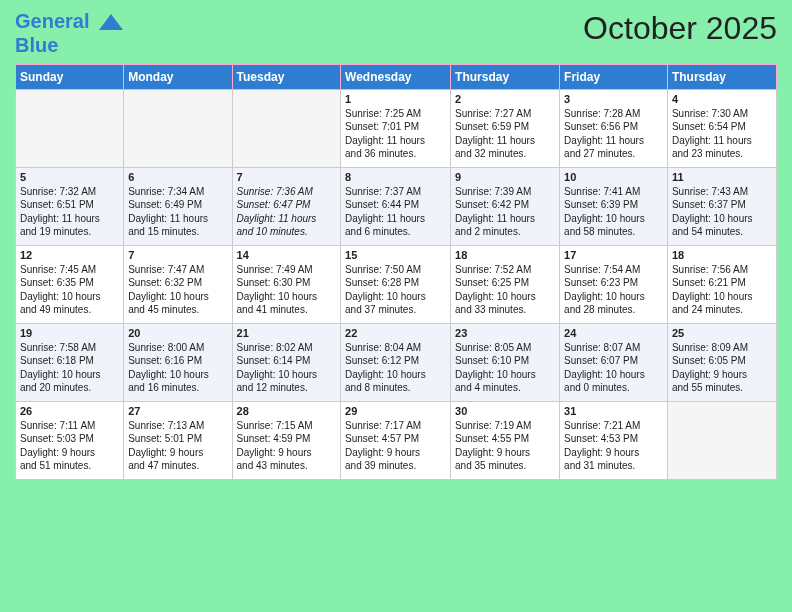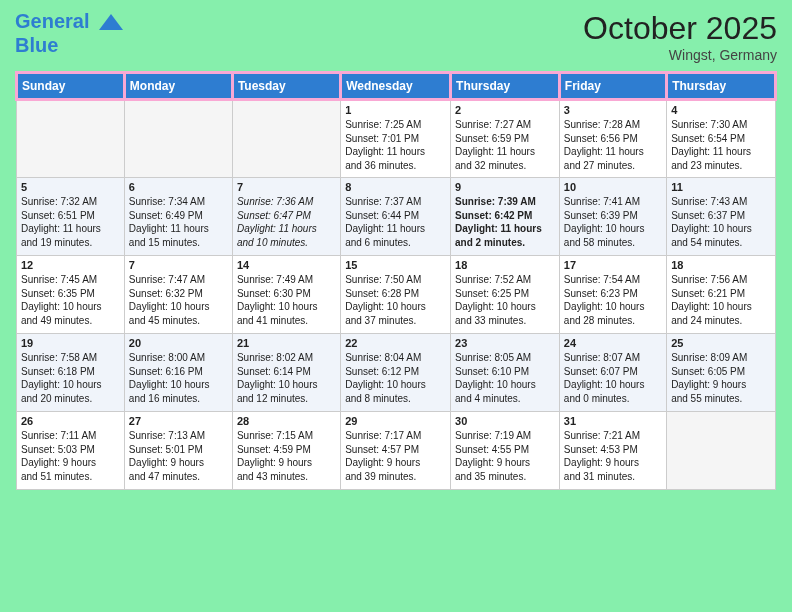--- a/index.html
+++ b/index.html
@@ -43,21 +43,21 @@
       border-collapse: collapse;
       border: 1px solid #ccc;
     }
     .calendar th {
       background: #2e7dd1;
       color: #fff;
       font-size: 12px;
       font-weight: bold;
       padding: 5px 4px;
       text-align: left;
-      border: 3px solid #f9a8d4;
+      border: 1px solid #f9a8d4;
     }
     .calendar td {
       width: 113px;
       height: 78px;
       vertical-align: top;
       padding: 3px 4px;
       border: 1px solid #ccc;
       font-size: 10px;
       color: #222;
       background: #fff;
@@ -95,21 +95,20 @@
             <svg width="28" height="22" viewBox="0 0 28 22" style="display:inline-block;vertical-align:middle;margin:0 2px;">
               <polygon points="14,2 26,18 2,18" fill="#2e7dd1"></polygon>
             </svg>
           </div>
         </div>
         <div style="font-size:20px;font-weight:bold;color:#2e7dd1;line-height:1.1;">Blue</div>
       </div>
     </div>
     <div class="title-block">
       <div class="month-title">October 2025</div>
-      <div class="location">Wingst, Germany</div>
     </div>
   </div>
 
   <table class="calendar">
     <thead>
       <tr>
       <th>Sunday</th>
           <th>Monday</th>
           <th>Tuesday</th>
           <th>Wednesday</th>
@@ -176,21 +175,21 @@
           </td>
           <td>
             <div class="day-num">8</div>
             <div class="day-info" style="white-space: pre-line;">Sunrise: 7:37 AM
 Sunset: 6:44 PM
 Daylight: 11 hours
 and 6 minutes.</div>
           </td>
           <td>
             <div class="day-num">9</div>
-            <div class="day-info" style="white-space: pre-line; font-weight: bold;">Sunrise: 7:39 AM
+            <div class="day-info" style="white-space: pre-line;">Sunrise: 7:39 AM
 Sunset: 6:42 PM
 Daylight: 11 hours
 and 2 minutes.</div>
           </td>
           <td>
             <div class="day-num">10</div>
             <div class="day-info" style="white-space: pre-line;">Sunrise: 7:41 AM
 Sunset: 6:39 PM
 Daylight: 10 hours
 and 58 minutes.</div>

